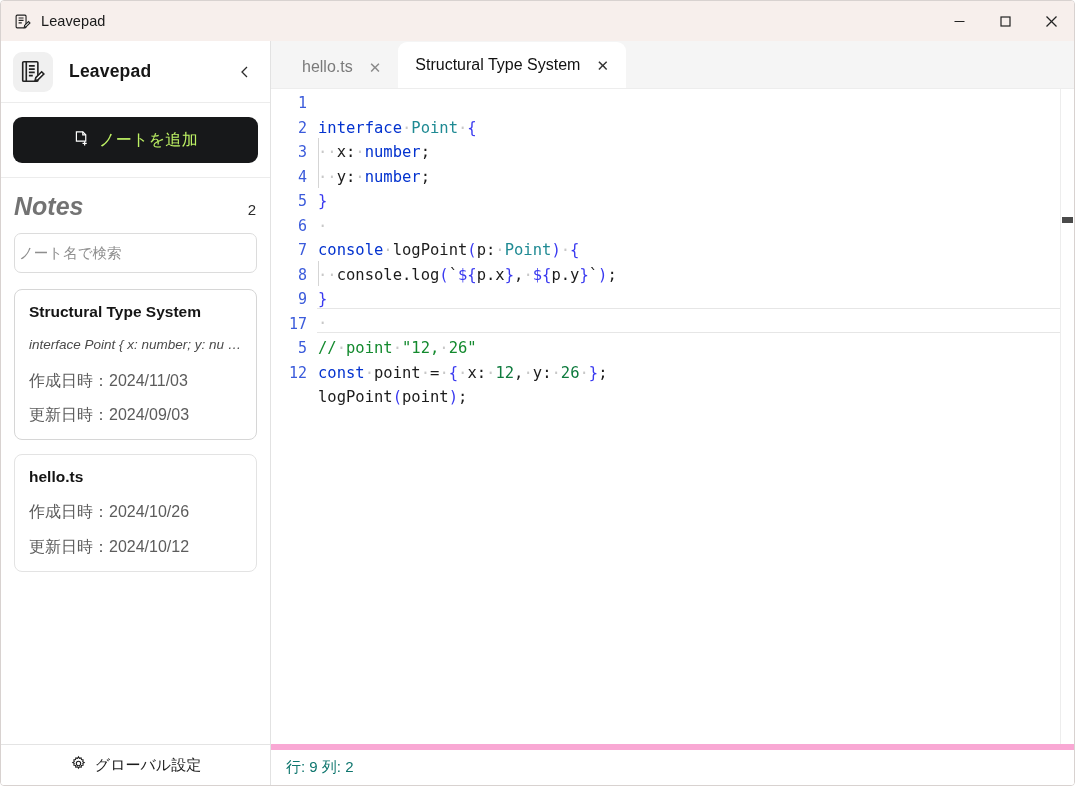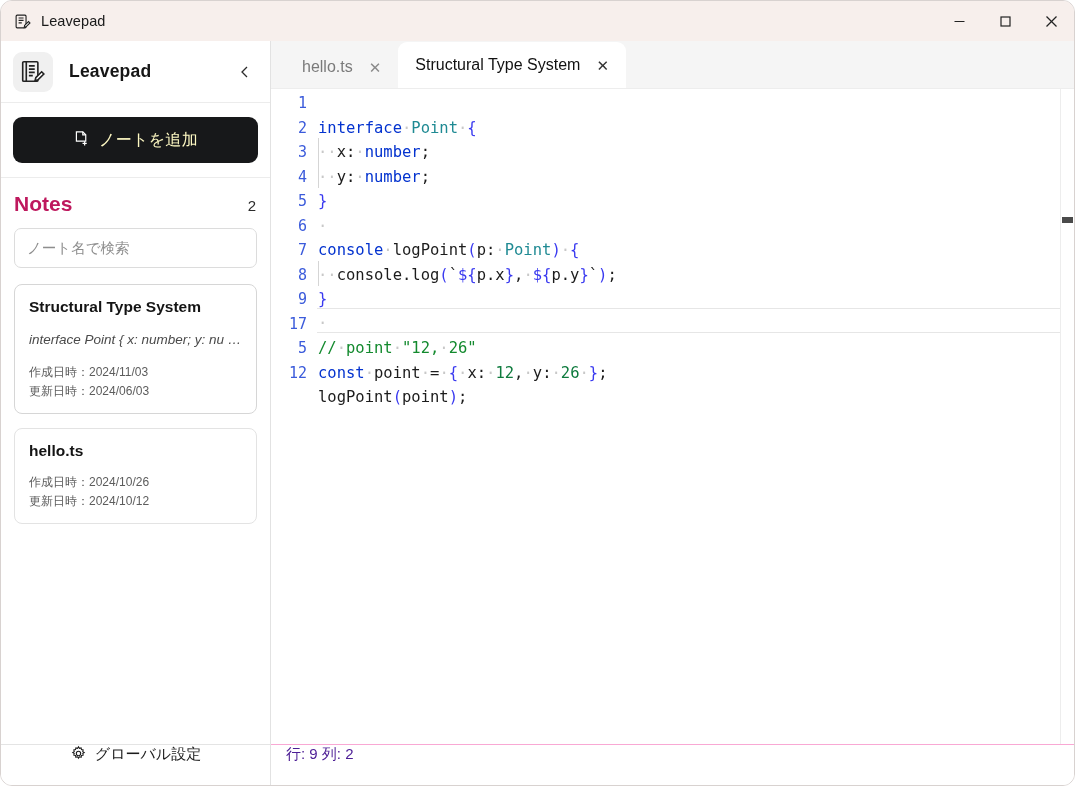--- a/index.html
+++ b/index.html
@@ -9,21 +9,21 @@
     overflow: hidden;
     background: #ffffff;
     font-family: "Liberation Sans", sans-serif;
   }
   .window {
     width: 1075px; height: 786px;
     position: relative;
     background: #ffffff;
     display: flex; flex-direction: column;
     border: 1px solid #d8d2d0;
-    border-radius: 12px;
+    border-radius: 4px;
     overflow: hidden;
   }
   
   .titlebar {
     height: 40px; min-height: 40px;
     background: #f7efec;
     display: flex; align-items: center;
     padding: 0 0 0 12px;
     position: relative;
   }
@@ -79,40 +79,40 @@
     display: flex; align-items: center; justify-content: center;
     color: #2b2b2b;
   }
   .sb-addwrap {
     padding: 14px 12px 14px 12px;
     border-bottom: 1px solid #ececec;
   }
   .add-btn {
     width: 100%; height: 46px;
     background: #17181a;
-    color: #fef9c3;
+    color: #bef264;
     border: none; border-radius: 9px;
     font-size: 16px; font-family: "Liberation Sans", sans-serif;
     display: flex; align-items: center; justify-content: center;
     gap: 9px;
     cursor: pointer;
     letter-spacing: .3px;
   }
   .sb-notes-head {
     padding: 14px 14px 8px 13px;
     display: flex; align-items: baseline; justify-content: space-between;
   }
-  .sb-notes-title { font-size: 21px; font-weight: 700; color: #be185d; }
+  .sb-notes-title { font-size: 25px; font-weight: 700; color: #737373; font-style: italic; }
   .sb-notes-count { font-size: 15px; color: #2b2b2b; }
   .sb-searchwrap { padding: 4px 13px 10px 13px; }
   .sb-search {
     width: 100%; height: 40px;
     border: 1px solid #dcdcdc;
     border-radius: 7px;
-    padding: 0 12px;
+    padding: 0 4px;
     font-size: 14.5px;
     font-family: "Liberation Sans", sans-serif;
     color: #222;
     outline: none;
     background: #fff;
   }
   .sb-search::placeholder { color: #8e8e8e; }
   .notes-list {
     flex: 1; min-height: 0;
     overflow-y: auto;
@@ -132,27 +132,28 @@
     margin-bottom: 13px;
   }
   .note-preview {
     font-size: 13.5px; color: #4a4a4a;
     line-height: 1.62;
     margin-bottom: 12px;
     word-break: break-all;
     font-style: italic;
   }
   .note-meta {
-    font-size: 12px; color: #5c5c5c;
+    font-size: 16px; color: #5c5c5c;
     line-height: 1.58;
+    margin-top: 9px;
   }
   .sb-footer {
     height: 41px; min-height: 41px;
     border-top: 1px solid #e4e4e4;
-    display: flex; align-items: flex-start; justify-content: center;
+    display: flex; align-items: center; justify-content: center;
     gap: 8px;
     font-size: 15px; color: #1c1c1c;
     cursor: pointer;
   }
   
   .main { flex: 1; display: flex; flex-direction: column; min-width: 0; min-height: 0; }
   .tabbar {
     height: 48px; min-height: 48px;
     background: #f5f5f5;
     display: flex; align-items: flex-end;
@@ -245,24 +246,24 @@
   }
   .sb-thumb {
     position: absolute;
     left: 1px; right: 1px;
     top: 128px;
     height: 6px;
     background: #4a4a4a;
   }
   .statusbar {
     height: 41px; min-height: 41px;
-    border-top: 1px solid #f9a8d4;
-    display: flex; 
+    border-top: 6px solid #f9a8d4;
+    display: flex; align-items: center;
     padding-left: 15px;
-    font-size: 15px; color: #4c1d95;
+    font-size: 15px; color: #0f766e;
     background: #ffffff;
   }
 </style>
 </head>
 <body>
 
 <div class="window">
 
   <div class="titlebar">
     <span class="titlebar-icon">
@@ -340,21 +341,21 @@
 
       <div class="sb-searchwrap">
         <input class="sb-search" type="text" placeholder="ノート名で検索" style="">
       </div>
 
       <div class="notes-list">
         <div class="note-card selected">
           <div class="note-title">Structural Type System</div>
           <div class="note-preview">interface Point { x: number; y: nu …</div>
           <div class="note-meta">作成日時：2024/11/03</div>
-          <div class="note-meta">更新日時：2024/06/03</div>
+          <div class="note-meta">更新日時：2024/09/03</div>
         </div>
         <div class="note-card">
           <div class="note-title">hello.ts</div>
           <div class="note-meta">作成日時：2024/10/26</div>
           <div class="note-meta">更新日時：2024/10/12</div>
         </div>
       </div>
 
       <div class="sb-footer">
         <span>

